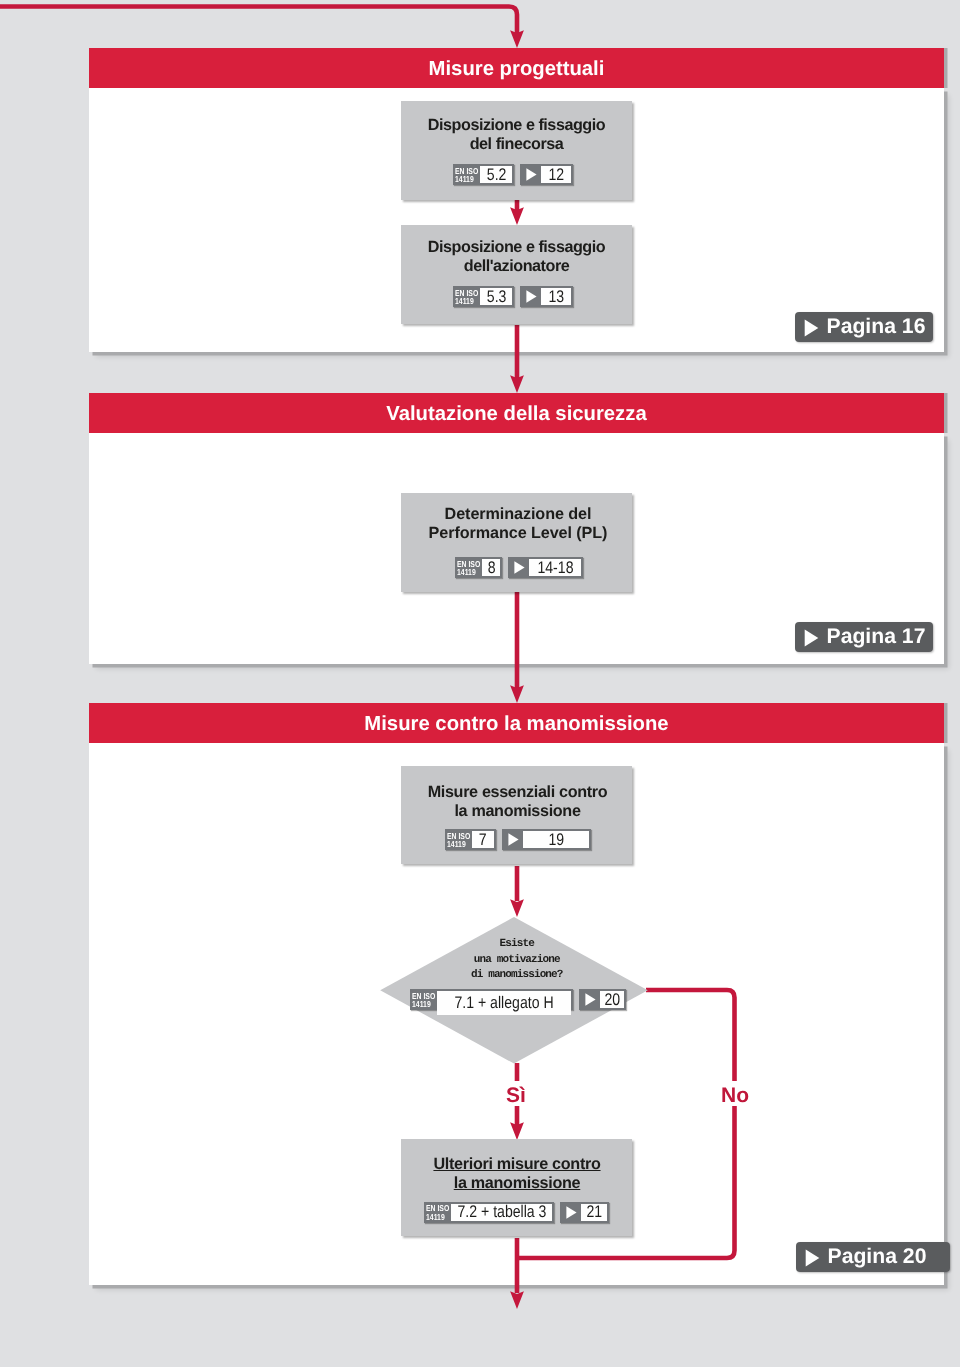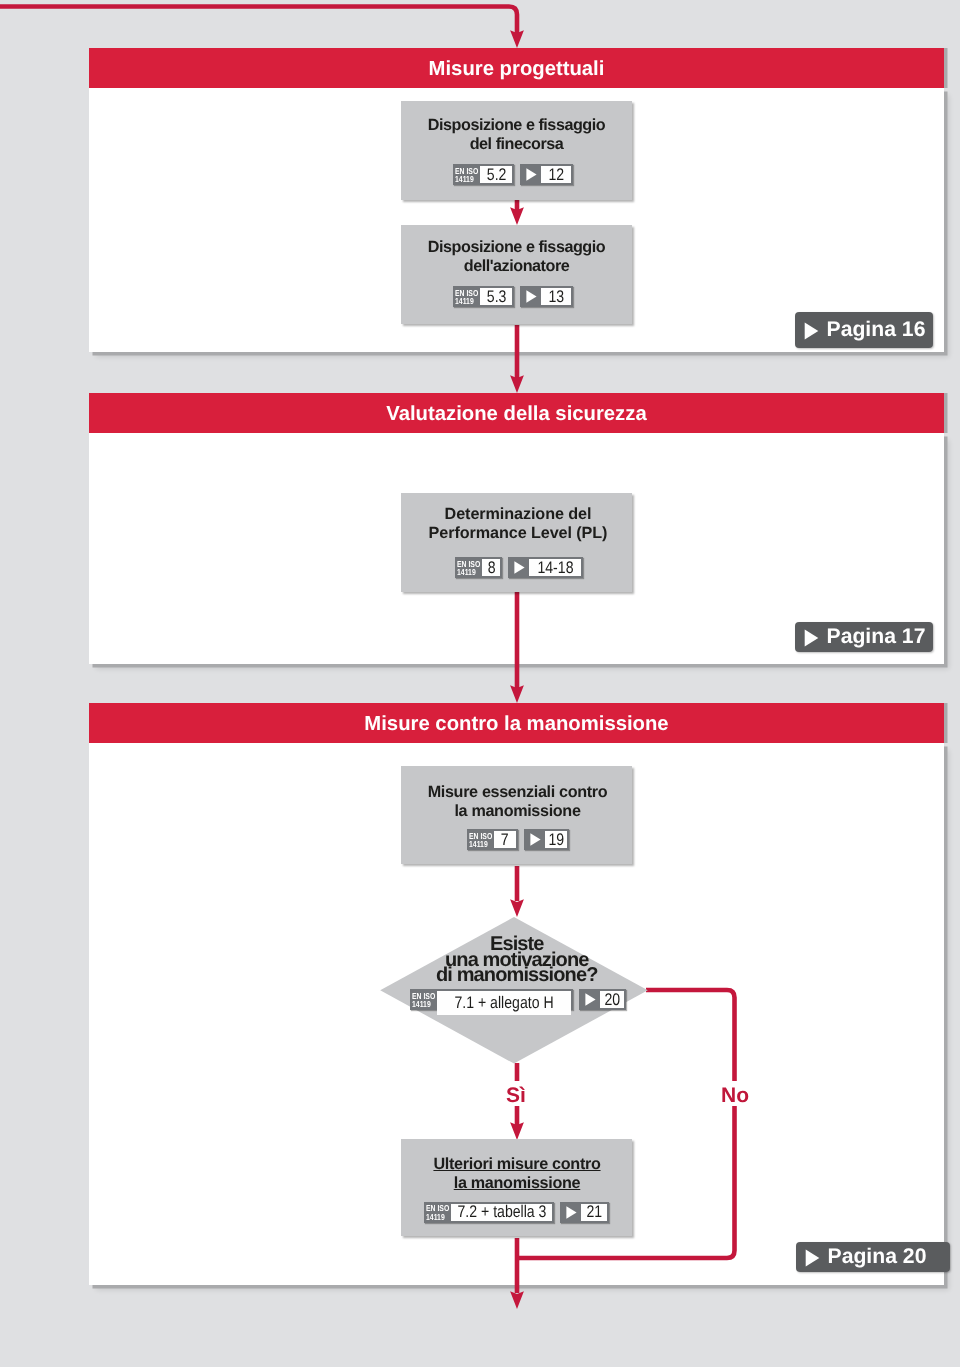--- a/index.html
+++ b/index.html
@@ -158,21 +158,21 @@
               <path d="M0.4 0.3 L10.6 6.5 L0.4 12.7 Z" fill="#ffffff"></path>
             </svg>
         </div>
         <div class="val" style="width:29.2px;padding:0;">
             <span>13</span>
           </div>
       </div>
     </div>
   </div>
 
-  <div class="pagina" style="left:795px;top:312px;width:138px;height:36px;">
+  <div class="pagina" style="left:795px;top:312px;width:138px;height:30px;">
     <span class="tri">
       <svg width="15" height="18" viewBox="0 0 15 18" aria-hidden="true">
           <path d="M0.7 0.6 L14.3 9 L0.7 17.4 Z" fill="#ffffff"></path>
         </svg>
     </span>
     <span>Pagina 16</span>
   </div>
 
   <div class="panel" style="left:89px;top:433px;width:855px;height:231px;"></div>
   <div class="panel-head" style="left:89px;top:393px;width:855px;height:40px;">
@@ -235,30 +235,30 @@
         <div class="val" style="width:22.1px;padding:0;">
             <span>7</span>
           </div>
       </div>
       <div class="badge" style="margin-left:6px;">
         <div class="tri">
           <svg width="11" height="13" viewBox="0 0 11 13" aria-hidden="true">
               <path d="M0.4 0.3 L10.6 6.5 L0.4 12.7 Z" fill="#ffffff"></path>
             </svg>
         </div>
-        <div class="val" style="width:22px;padding:0;">
+        <div class="val" style="width:50px;padding:8px;">
             <span>19</span>
           </div>
       </div>
     </div>
   </div>
 
   <div class="diamond" style="left:380.2px;top:917px;width:267.6px;height:146.6px;"></div>
   <div class="dwrap" style="left:380.2px;top:917px;width:267.6px;height:146.6px;">
-    <div class="title" style="top:20px;right:-5.6px;font-size:20px;line-height:15.5px;letter-spacing:-0.88px;">
+    <div class="title" style="top:20px;right:-5.6px;font-size:11px;line-height:15.5px;letter-spacing:-0.88px;font-family:Liberation Mono, monospace;">
       <div>Esiste</div>
       <div>una motivazione</div>
       <div>di manomissione?</div>
     </div>
     <div class="badges" style="top:72px;right:-8px;">
       <div class="badge">
         <div class="lbl">
           <span>EN ISO</span>
           <span>14119</span>
         </div>

